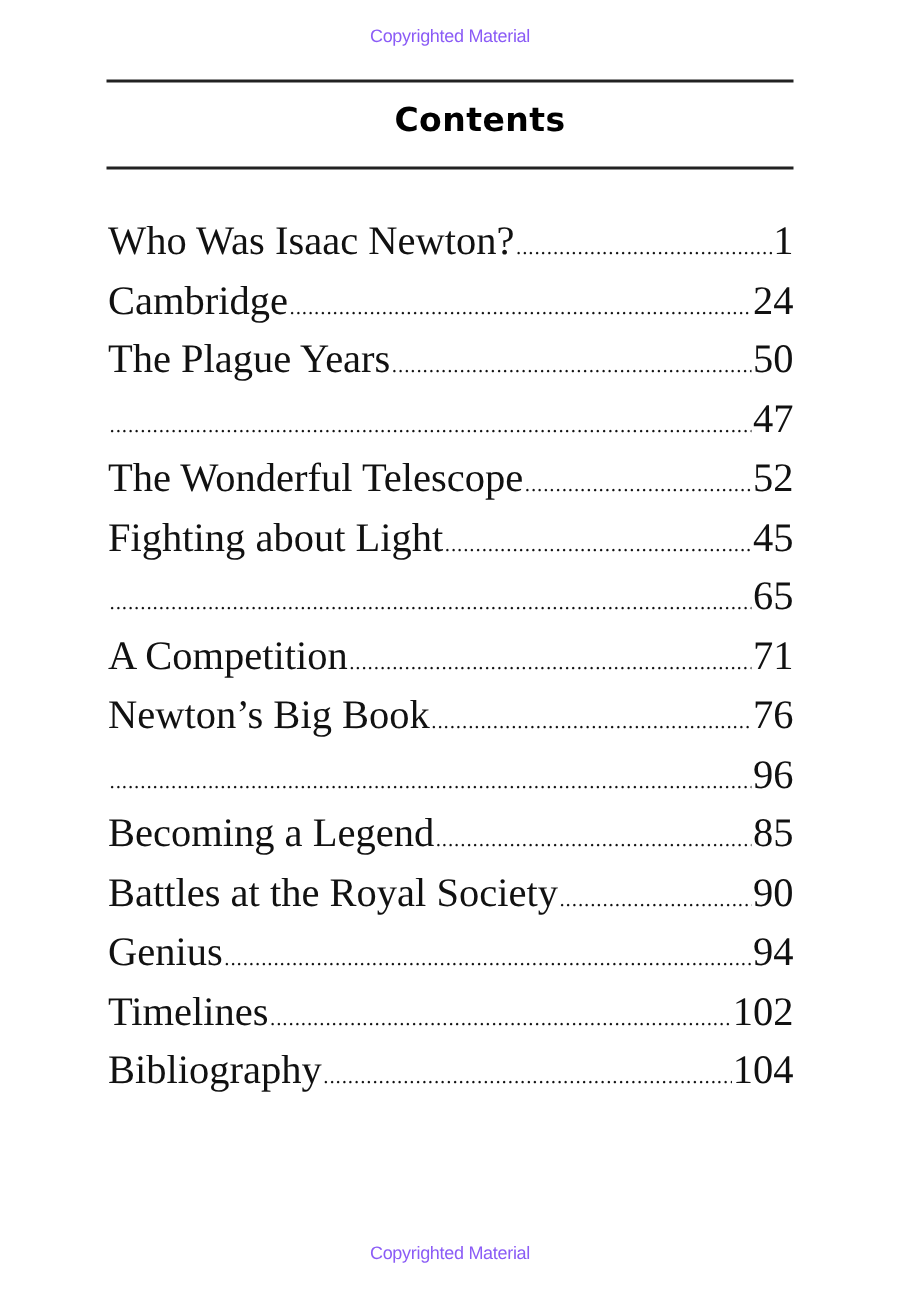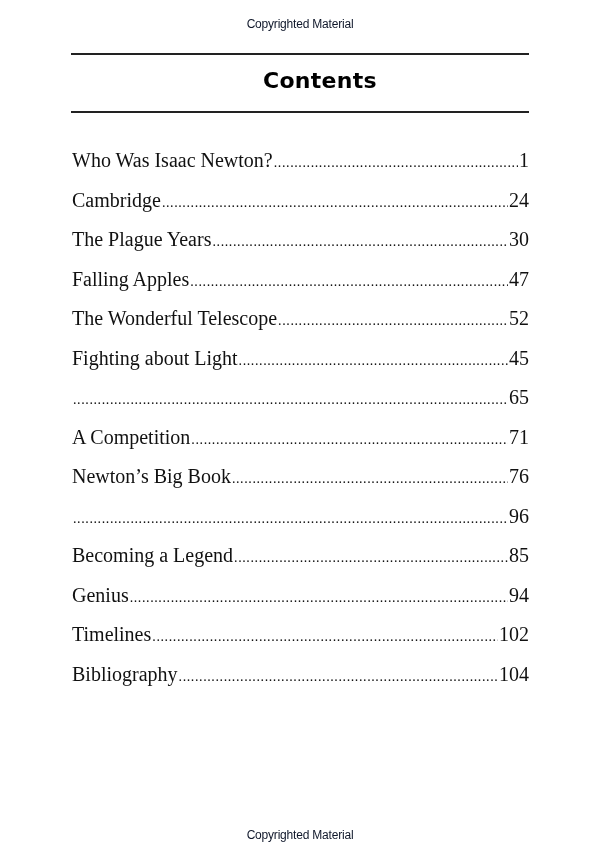--- a/index.html
+++ b/index.html
@@ -2,38 +2,38 @@
 <html><head>
   <meta charset="utf-8">
   <style>
     html, body { margin: 0; padding: 0; }
     body {
       width: 600px; height: 862px; background: #ffffff; position: relative; overflow: hidden;
       font-family: "Liberation Serif", serif; color: #111;
     }
     .watermark {
       position: absolute; left: 0; width: 600px; text-align: center;
-      font-family: "Liberation Sans", sans-serif; font-size: 12px; color: #0f172a;
+      font-family: "Liberation Sans", sans-serif; font-size: 12px; color: #8b5cf6;
       letter-spacing: -0.2px;
     }
     .wm-top { top: 17px; }
     .wm-bottom { top: 828px; }
     .rule { position: absolute; left: 71px; width: 458px; height: 2px; background: #222; }
     .rule-top { top: 53px; }
     .rule-bottom { top: 111px; }
     .title {
       position: absolute; top: 68px; left: 0; width: 600px; text-align: center;
       font-family: "DejaVu Sans", sans-serif; font-weight: bold; font-size: 22px; color: #000;
       letter-spacing: 0.3px;
       margin-left: 20px;
     }
     .toc { position: absolute; left: 72px; top: 144px; width: 457px; }
     .toc-row {
       display: flex; align-items: baseline; height: 39.5px;
-      font-size: 20px; line-height: 32px; white-space: nowrap;
+      font-size: 27px; line-height: 32px; white-space: nowrap;
     }
     .toc-label { flex: 0 0 auto; }
     .toc-dots {
       flex: 1 1 auto; overflow: hidden; margin: 0 1px;
       position: relative;
     }
     .toc-dots::before {
       content: "....................................................................................................................................................................";
       letter-spacing: 0.6px; font-size: 14px;
     }
@@ -54,24 +54,23 @@
       <span class="toc-page">1</span>
     </div>
   <div class="toc-row">
       <span class="toc-label">Cambridge</span>
       <span class="toc-dots"></span>
       <span class="toc-page">24</span>
     </div>
   <div class="toc-row">
       <span class="toc-label">The Plague Years</span>
       <span class="toc-dots"></span>
-      <span class="toc-page">30</span>
+      <span class="toc-page">50</span>
     </div>
   <div class="toc-row">
-      <span class="toc-label">Falling Apples</span>
       <span class="toc-dots"></span>
       <span class="toc-page">47</span>
     </div>
   <div class="toc-row">
       <span class="toc-label">The Wonderful Telescope</span>
       <span class="toc-dots"></span>
       <span class="toc-page">52</span>
     </div>
   <div class="toc-row">
       <span class="toc-label">Fighting about Light</span>
@@ -95,20 +94,25 @@
   <div class="toc-row">
       <span class="toc-dots"></span>
       <span class="toc-page">96</span>
     </div>
   <div class="toc-row">
       <span class="toc-label">Becoming a Legend</span>
       <span class="toc-dots"></span>
       <span class="toc-page">85</span>
     </div>
   <div class="toc-row">
+      <span class="toc-label">Battles at the Royal Society</span>
+      <span class="toc-dots"></span>
+      <span class="toc-page">90</span>
+    </div>
+  <div class="toc-row">
       <span class="toc-label">Genius</span>
       <span class="toc-dots"></span>
       <span class="toc-page">94</span>
     </div>
   <div class="toc-row">
       <span class="toc-label">Timelines</span>
       <span class="toc-dots"></span>
       <span class="toc-page">102</span>
     </div>
   <div class="toc-row">

